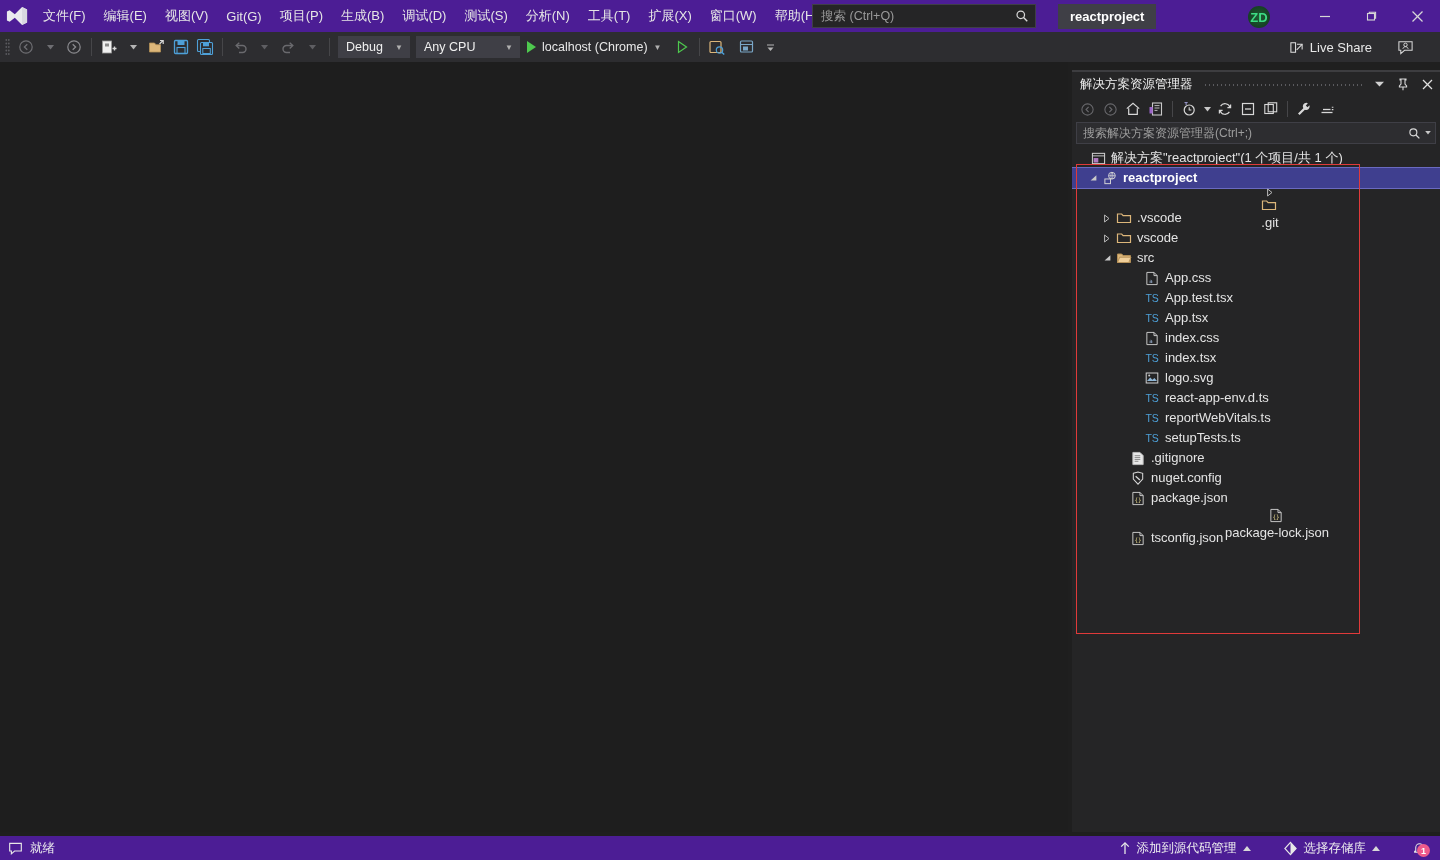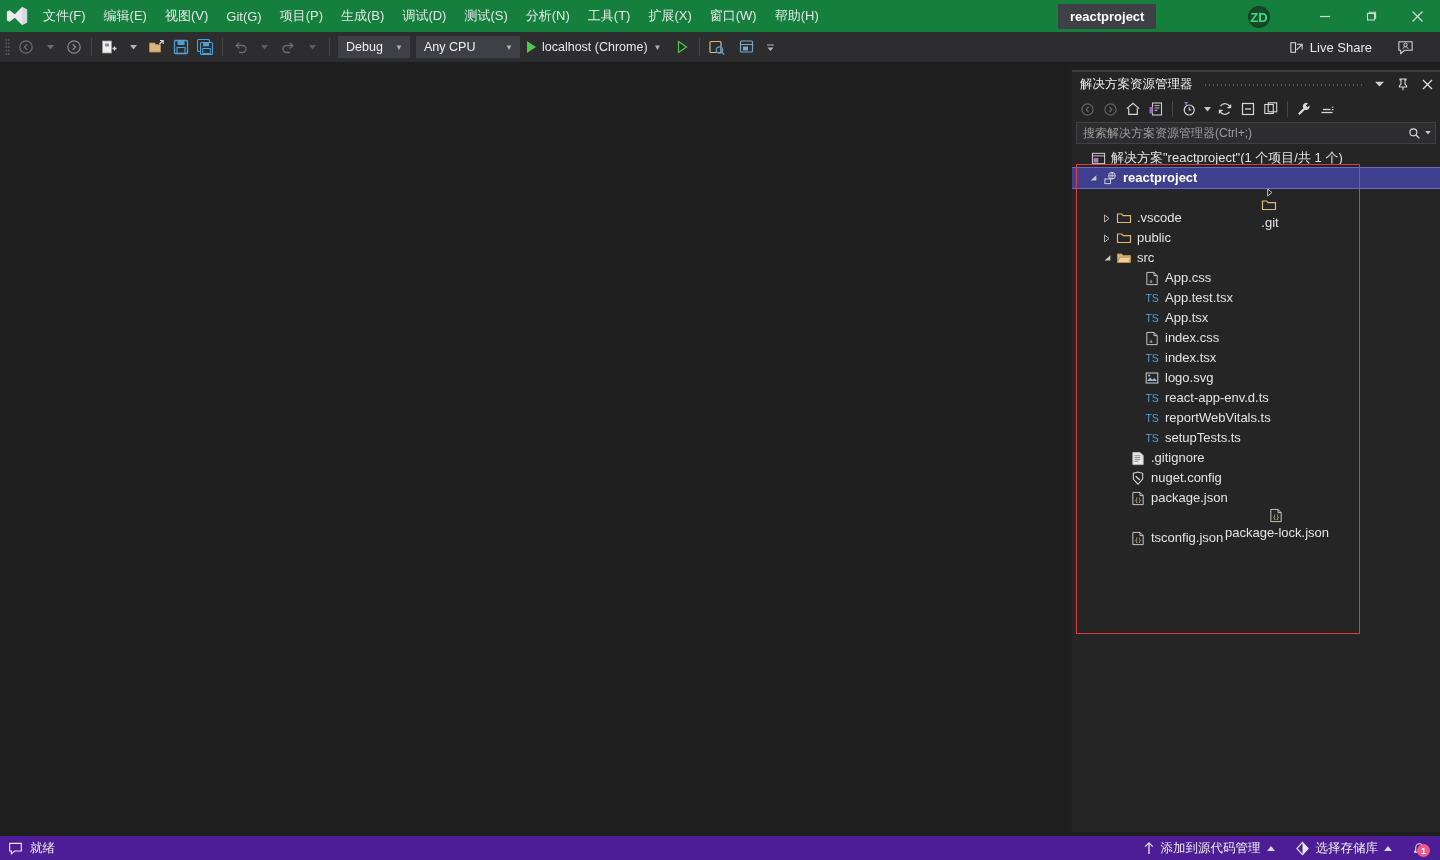--- a/index.html
+++ b/index.html
@@ -8,21 +8,21 @@
     background: #1e1e1e;
     font-family: "Liberation Sans", "DejaVu Sans", sans-serif;
     overflow: hidden;
     -webkit-font-smoothing: antialiased;
   }
   .app { position: relative; width: 1440px; height: 860px; background: #1f1f1f; }
 
   
   .menubar {
     position: absolute; left: 0; top: 0; width: 1440px; height: 32px;
-    background: #15803d; display: flex; align-items: center;
+    background: #4c1d95; display: flex; align-items: center;
   }
   .vslogo { width: 34px; height: 32px; display: flex; align-items: center; justify-content: center; }
   .vslogo svg { display: block; }
   .menu-item {
     height: 32px; padding: 0 9px; display: flex; align-items: center;
     color: #e6e6e6; font-size: 13px; white-space: nowrap; cursor: default;
   }
 
   .qsearch {
     position: absolute; left: 812px; top: 4px; width: 224px; height: 24px;
@@ -144,21 +144,21 @@
     position: absolute; left: 1076px; top: 164px; width: 284px; height: 470px;
     border: 1.5px solid #e03a3a; pointer-events: none; z-index: 20;
   }
 
   
   .status {
     position: absolute; left: 0; top: 836px; width: 1440px; height: 24px;
     background: #4c1d95; display: flex; align-items: center; color: #f0f0f0; font-size: 12.5px;
   }
   .status .left { display: flex; align-items: center; gap: 7px; padding-left: 8px; }
-  .status .right { margin-left: auto; display: flex; align-items: center; gap: 4px; padding-right: 6px; }
+  .status .right { margin-left: auto; display: flex; align-items: center; gap: 16px; padding-right: 6px; }
   .sitem { display: flex; align-items: center; gap: 6px; height: 24px; padding: 0 8px; }
   .caret-up { width: 0; height: 0; border-left: 4px solid transparent; border-right: 4px solid transparent; border-bottom: 5px solid #d8d8d8; }
   .bell-wrap { position: relative; width: 30px; height: 24px; display:flex; align-items:center; justify-content:center; }
   .bell-badge {
     position: absolute; right: 4px; bottom: 3px; width: 13px; height: 13px; border-radius: 50%;
     background: #ef5a8c; color: #ffffff; font-size: 9px; font-weight: bold;
     display: flex; align-items: center; justify-content: center;
   }
   svg { display: block; }
 </style>
@@ -209,20 +209,29 @@
           <span>扩展(X)</span>
         </div>
         <div class="menu-item">
           <span>窗口(W)</span>
         </div>
         <div class="menu-item">
           <span>帮助(H)</span>
         </div>
       </div>
 
+    <div class="qsearch">
+      <input type="text" placeholder="搜索 (Ctrl+Q)" style="">
+      <span class="mag">
+        <svg width="14" height="14" viewBox="0 0 16 16">
+          <circle cx="6.6" cy="6.6" r="4.3" fill="none" stroke="#d9d9d9" stroke-width="1.4"></circle>
+          <line x1="9.8" y1="9.8" x2="14" y2="14" stroke="#d9d9d9" stroke-width="1.6"></line>
+        </svg>
+      </span>
+    </div>
 
     <div class="projchip">
       <span>reactproject</span>
     </div>
 
     <div class="acct">
       <div class="ring">ZD</div>
     </div>
 
     <div class="wbtn" style="right:92px">
@@ -582,21 +591,21 @@
             <span class="tw">
               <svg width="8" height="9" viewBox="0 0 8 9">
                 <path d="M1.6 1 6 4.5 1.6 8z" fill="none" stroke="#b9b9b9" stroke-width="1"></path>
               </svg>
             </span>
             <span class="ico">
               <svg width="16" height="16" viewBox="0 0 16 16">
                 <path d="M1.5 12.5V4h4.2l1.4 1.6h7.4v6.9z" fill="none" stroke="#dcb67a" stroke-width="1.2"></path>
               </svg>
             </span>
-            <span class="lbl">public</span>
+            <span class="lbl">vscode</span>
           </div>
           <div class="row" style="padding-left: 28px;">
             <span class="tw">
               <svg width="9" height="8" viewBox="0 0 9 8">
                 <path d="M7.4 1.2 7.4 6.6 1.6 6.6z" fill="#c9c9c9"></path>
               </svg>
             </span>
             <span class="ico">
               <svg width="16" height="16" viewBox="0 0 16 16">
                 <path d="M1.5 12.5V4h4.2l1.4 1.6h7.4v6.9z" fill="#dcb67a" stroke="#b38f56" stroke-width="1"></path>

